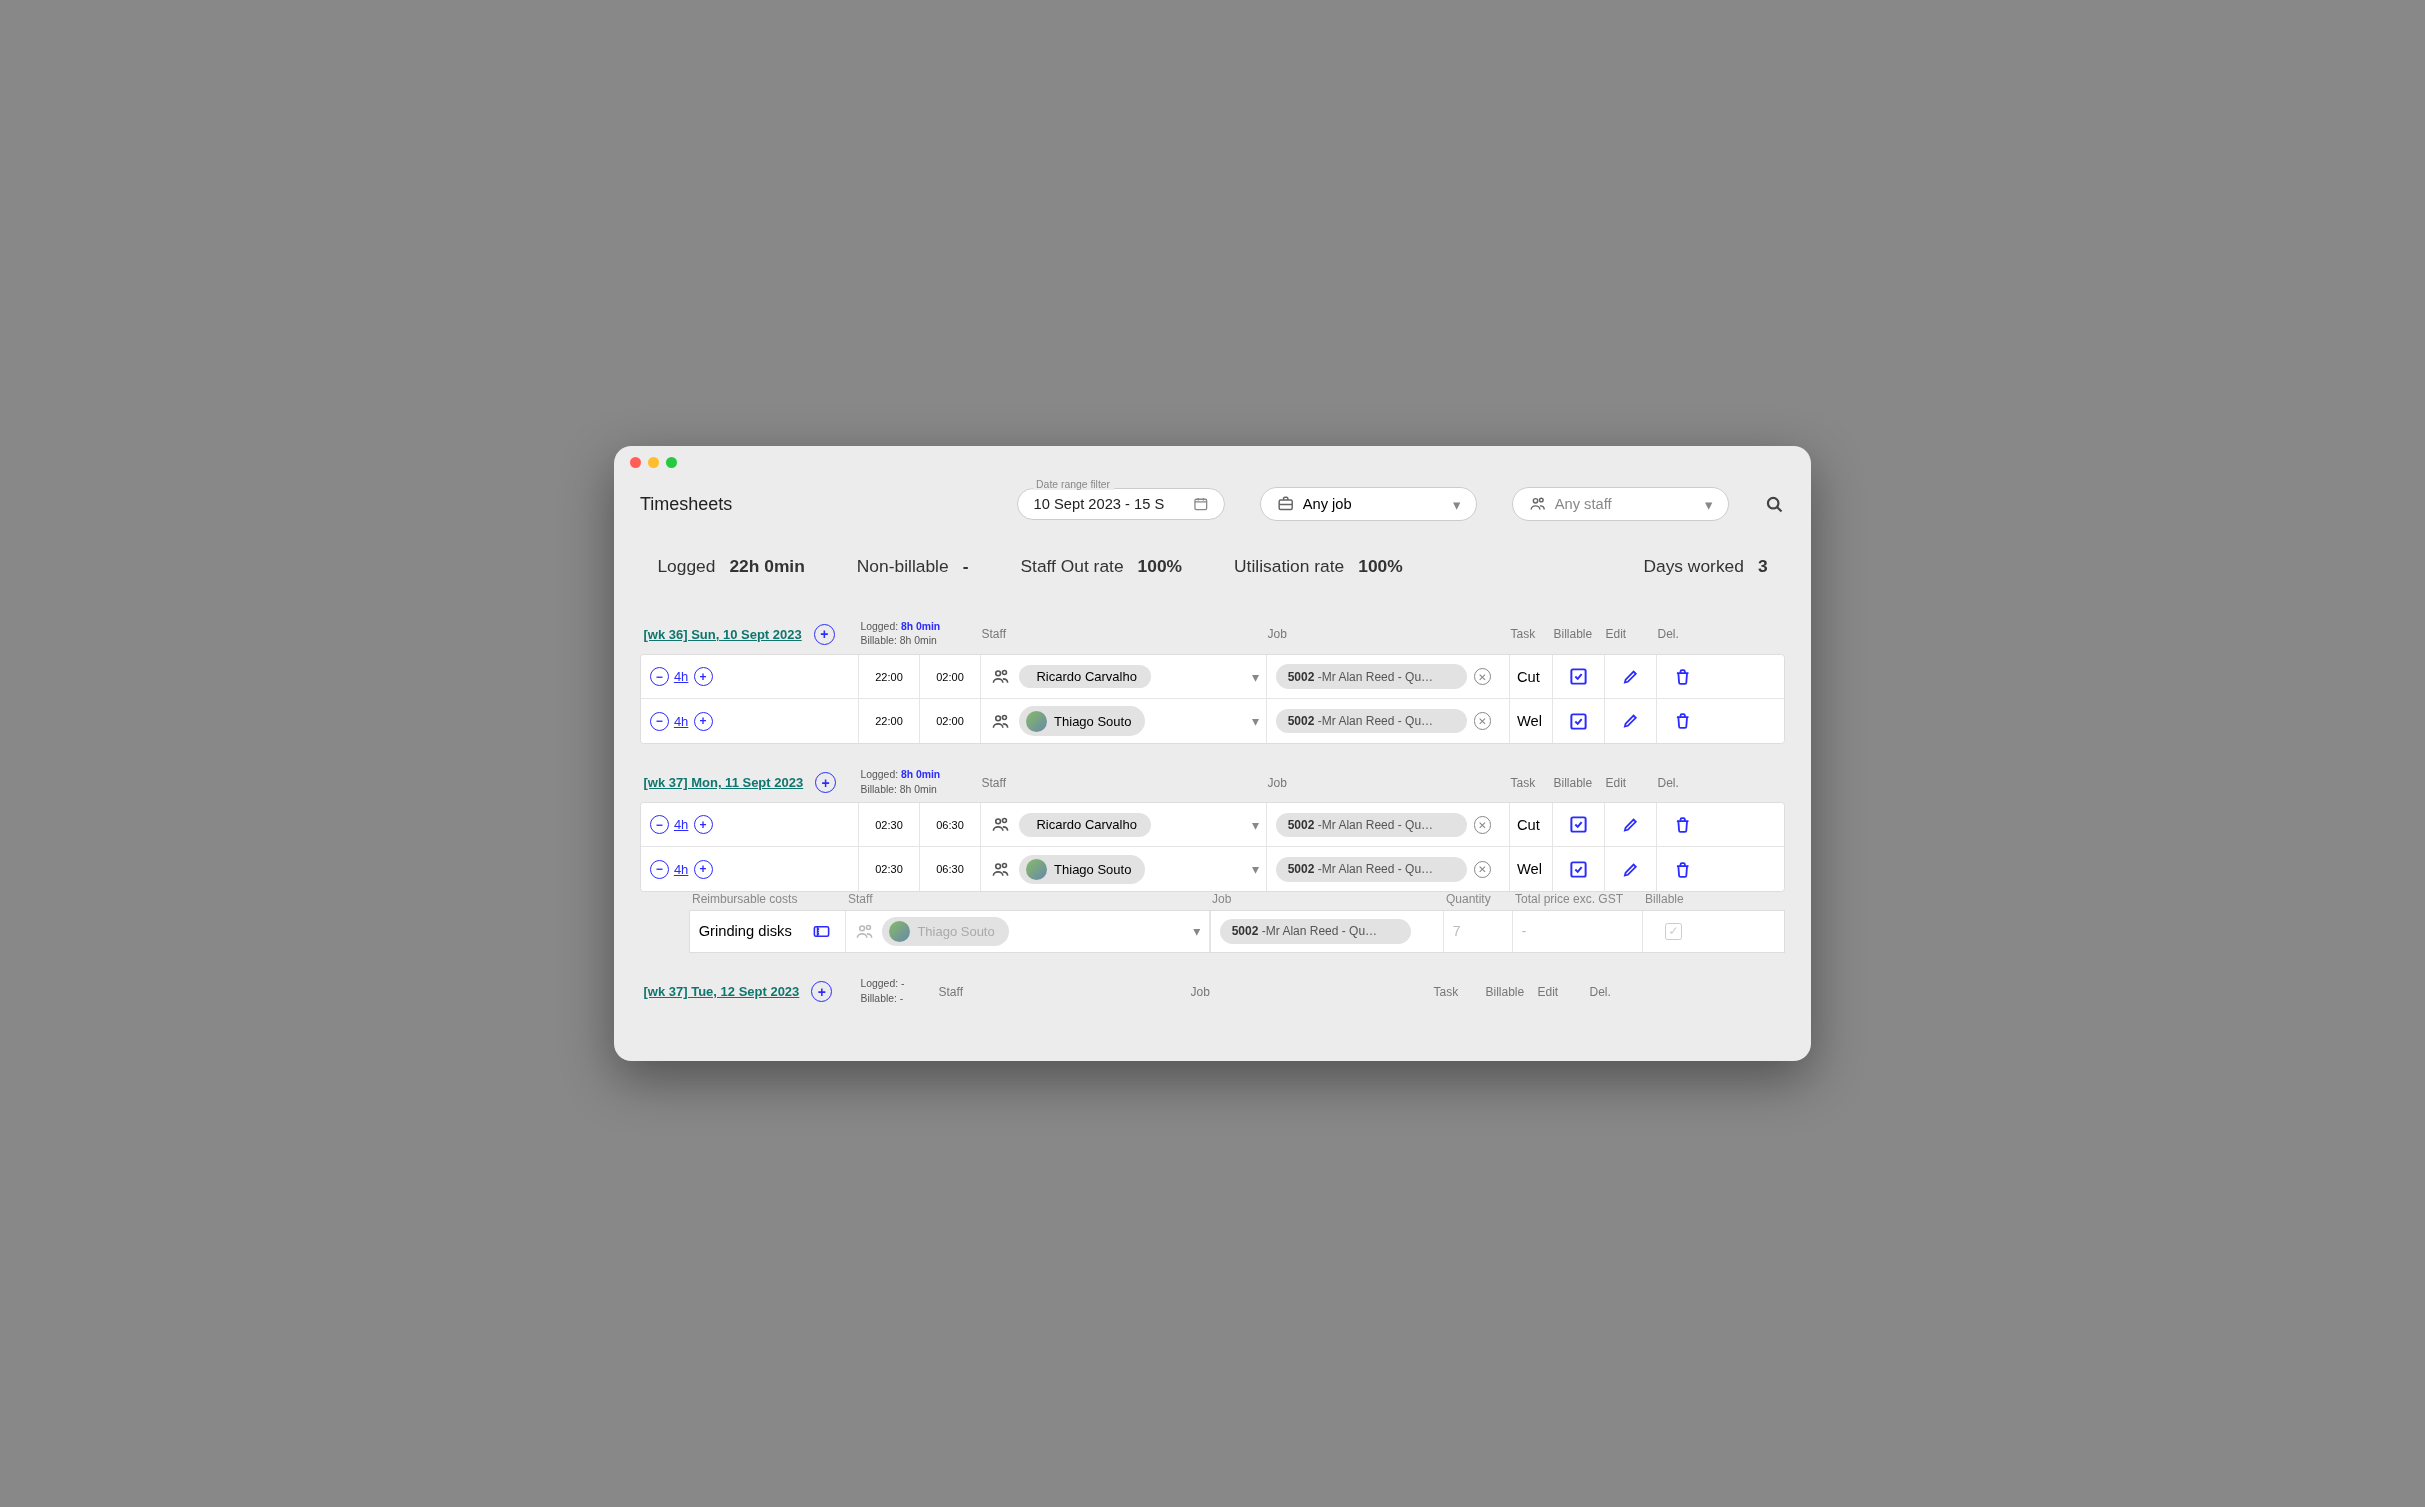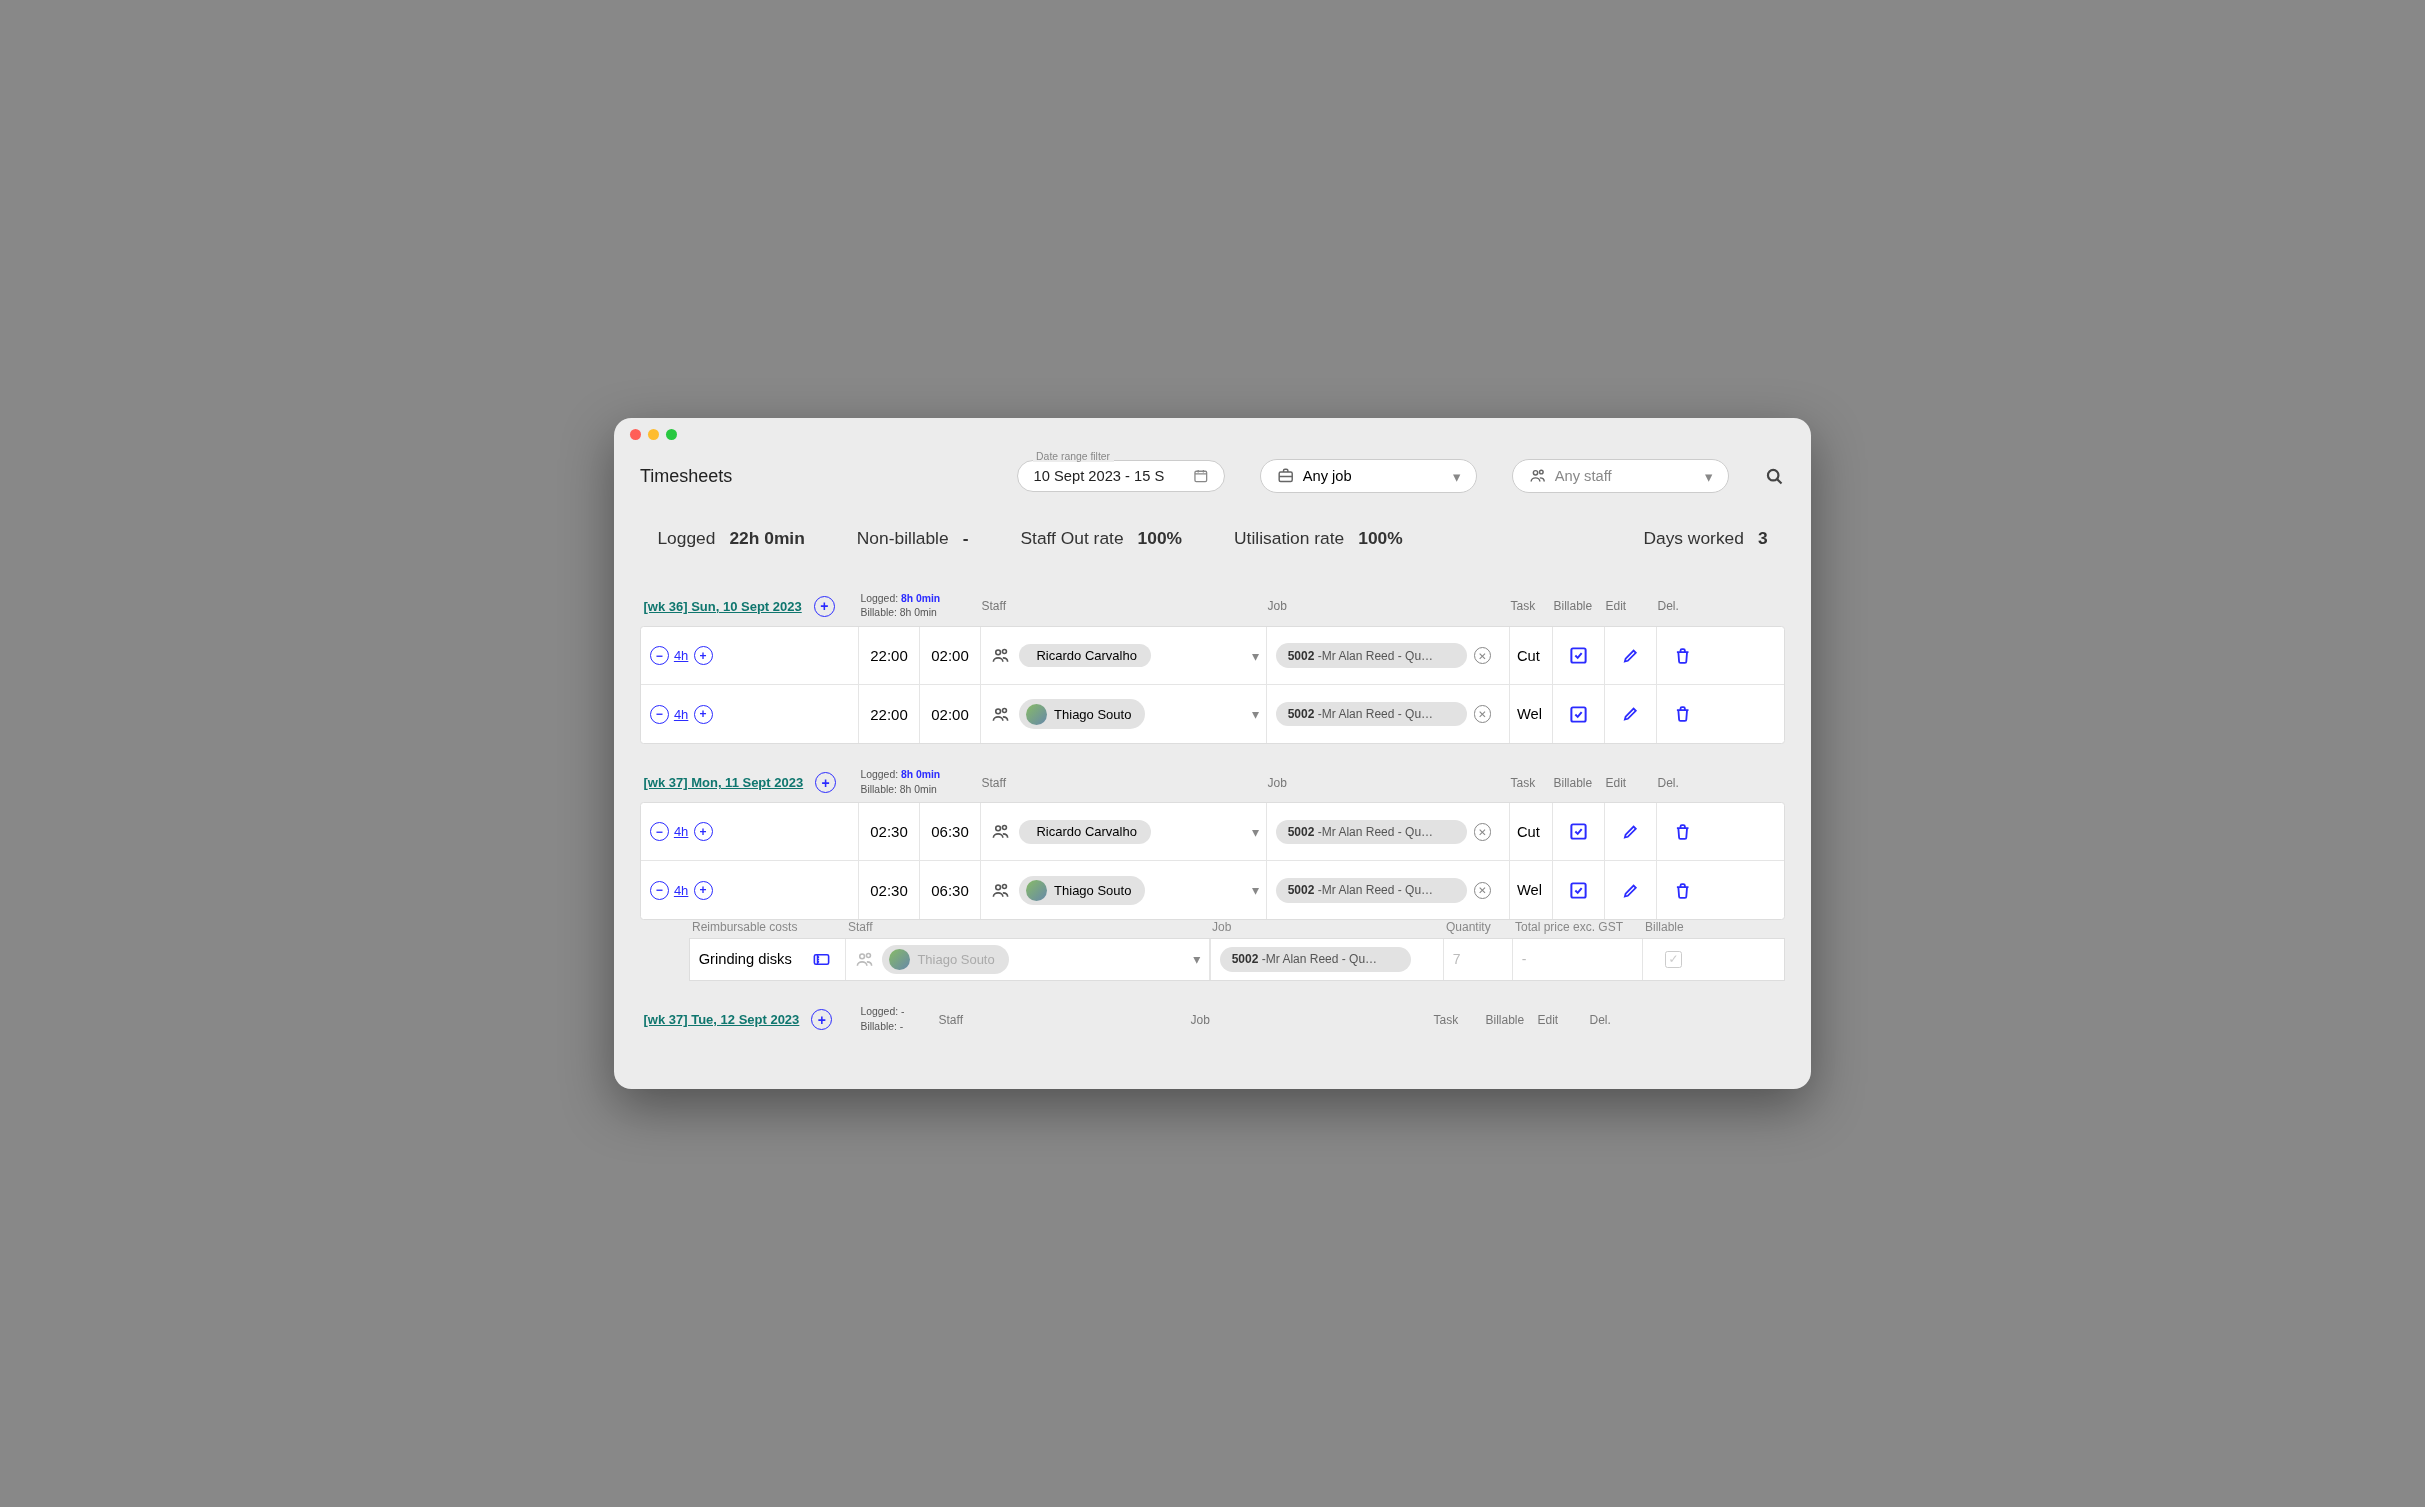--- a/index.html
+++ b/index.html
@@ -91,34 +91,34 @@
 .day-meta .blue { color: #2b2bff; font-weight: 600; }
 
 .table {
   border: 0.9px solid #ddd; border-radius: 3.5px; background: #fff;
 }
 .row {
   display: grid;
   grid-template-columns: 217px 61px 61px 286px 243px 43px 52px 52px 52px;
   align-items: center;
   border-bottom: 0.9px solid #e5e5e5;
-  height: 58px;
+  height: 44px;
 }
 .row:last-child { border-bottom: none; }
 .cell { padding: 0 7px; display: flex; align-items: center; }
 .dur-cell { display: flex; align-items: center; gap: 5.2px; padding-left: 8.7px; }
 .minus-circle, .plus-circle-sm {
   width: 19px; height: 19px; border: 1.7px solid #2b2bff; border-radius: 50%;
   display: inline-flex; align-items: center; justify-content: center;
   color: #2b2bff; font-weight: 700; cursor: pointer;
 }
 .minus-circle::after { content: "−"; font-size: 12px; }
 .plus-circle-sm::after { content: "+"; font-size: 12px; }
 .dur-link { color: #2b2bff; text-decoration: underline; font-size: 13px; cursor: pointer; }
-.time-cell { font-size: 15px; border-left: 0.9px solid #e5e5e5; height: 100%; justify-content: center; }
+.time-cell { font-size: 11px; border-left: 0.9px solid #e5e5e5; height: 100%; justify-content: center; }
 
 .staff-cell { border-left: 0.9px solid #e5e5e5; height: 100%; gap: 8.7px; padding-left: 10.4px; }
 .people-icon { color: #555; }
 .chip {
   background: #e2e2e2; border-radius: 867px; padding: 4.3px 14px 4.3px 7px;
   display: inline-flex; align-items: center; gap: 7px; font-size: 13px;
 }
 .chip.noavatar { padding-left: 17.4px; }
 .avatar { width: 21px; height: 21px; border-radius: 50%; background: linear-gradient(135deg,#8b6,#68a); display: inline-block; }
 .dd-chev { margin-left: auto; color: #888; cursor: pointer; }

